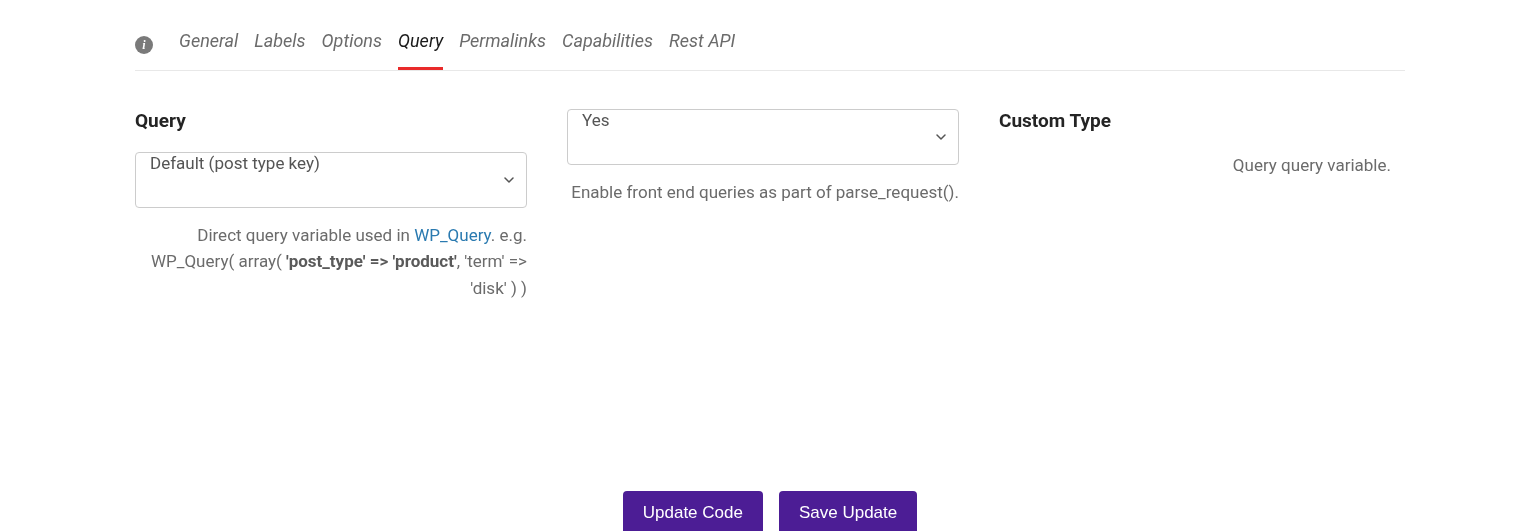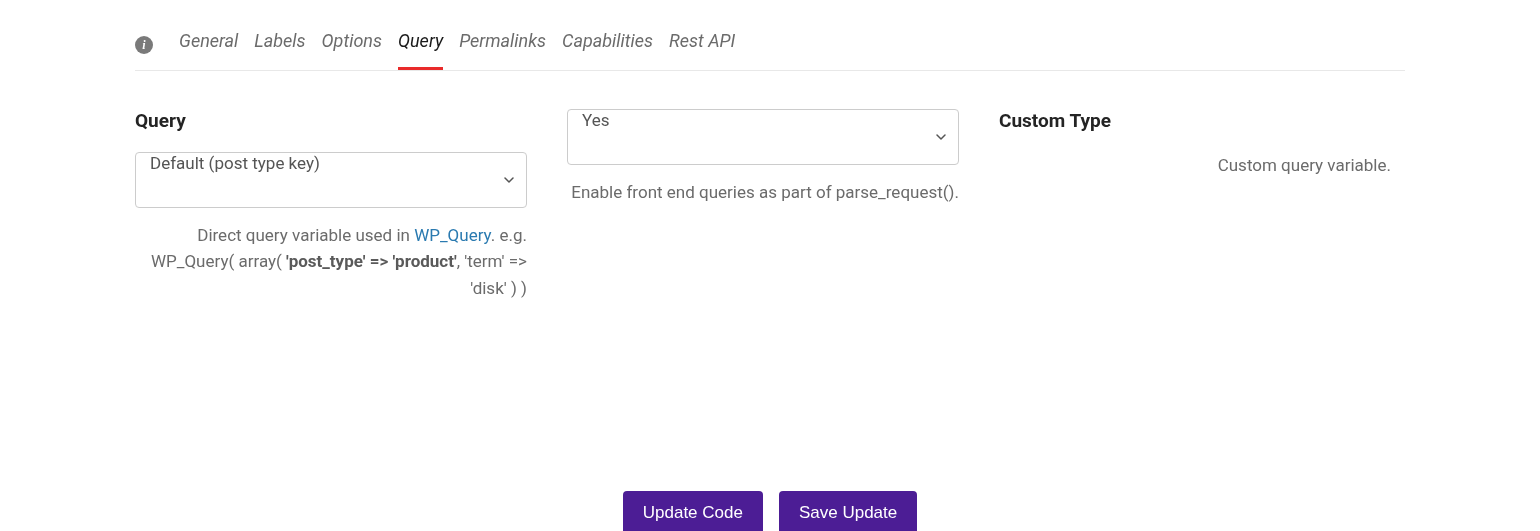--- a/index.html
+++ b/index.html
@@ -164,21 +164,21 @@
           <svg viewBox="0 0 12 12" width="12" height="12">
               <path d="M2 4 L6 8 L10 4" stroke="#555" stroke-width="1.5" fill="none" stroke-linecap="round" stroke-linejoin="round"></path>
             </svg>
         </span>
       </div>
       <p class="help-text">Enable front end queries as part of parse_request().</p>
     </div>
 
     <div class="field">
       <label class="field-label">Custom Type</label>
-      <p class="help-text">Custom query variable.</p>
+      <p class="help-text">Query query variable.</p>
     </div>
 
   </div>
 
   <div class="actions">
     <button class="btn">Update Code</button>
     <button class="btn">Save Update</button>
   </div>
 </div>
 

